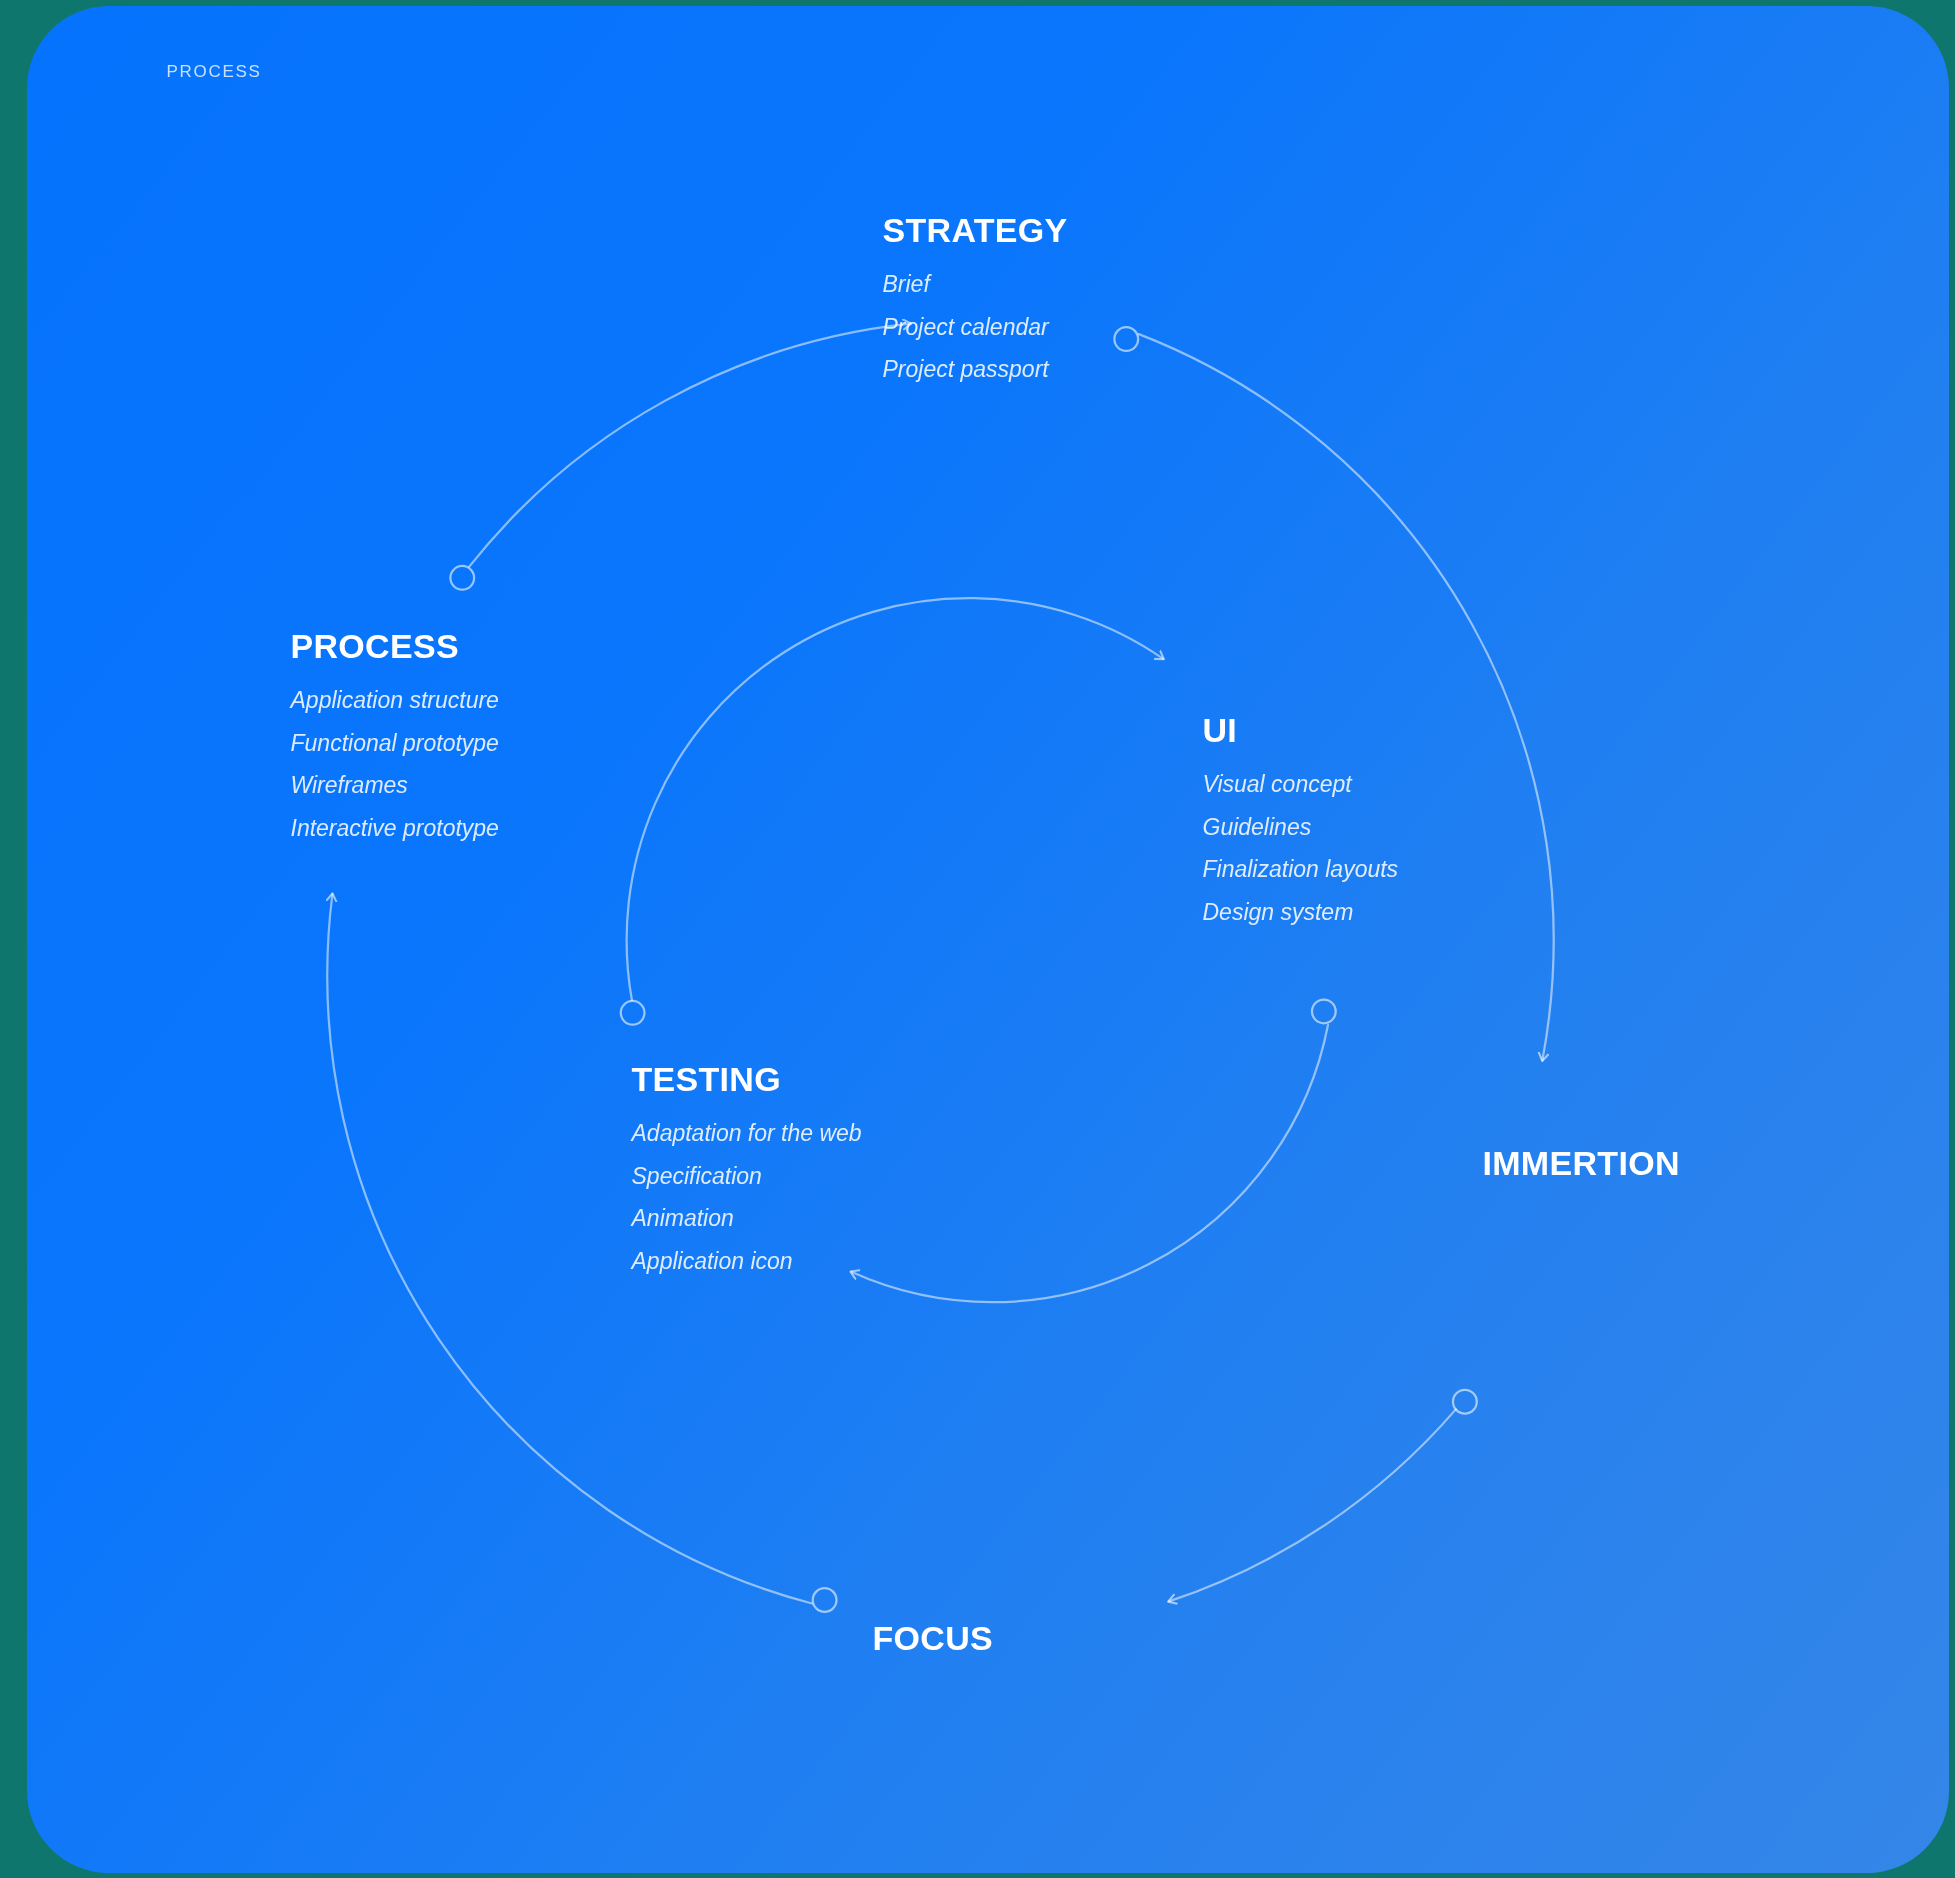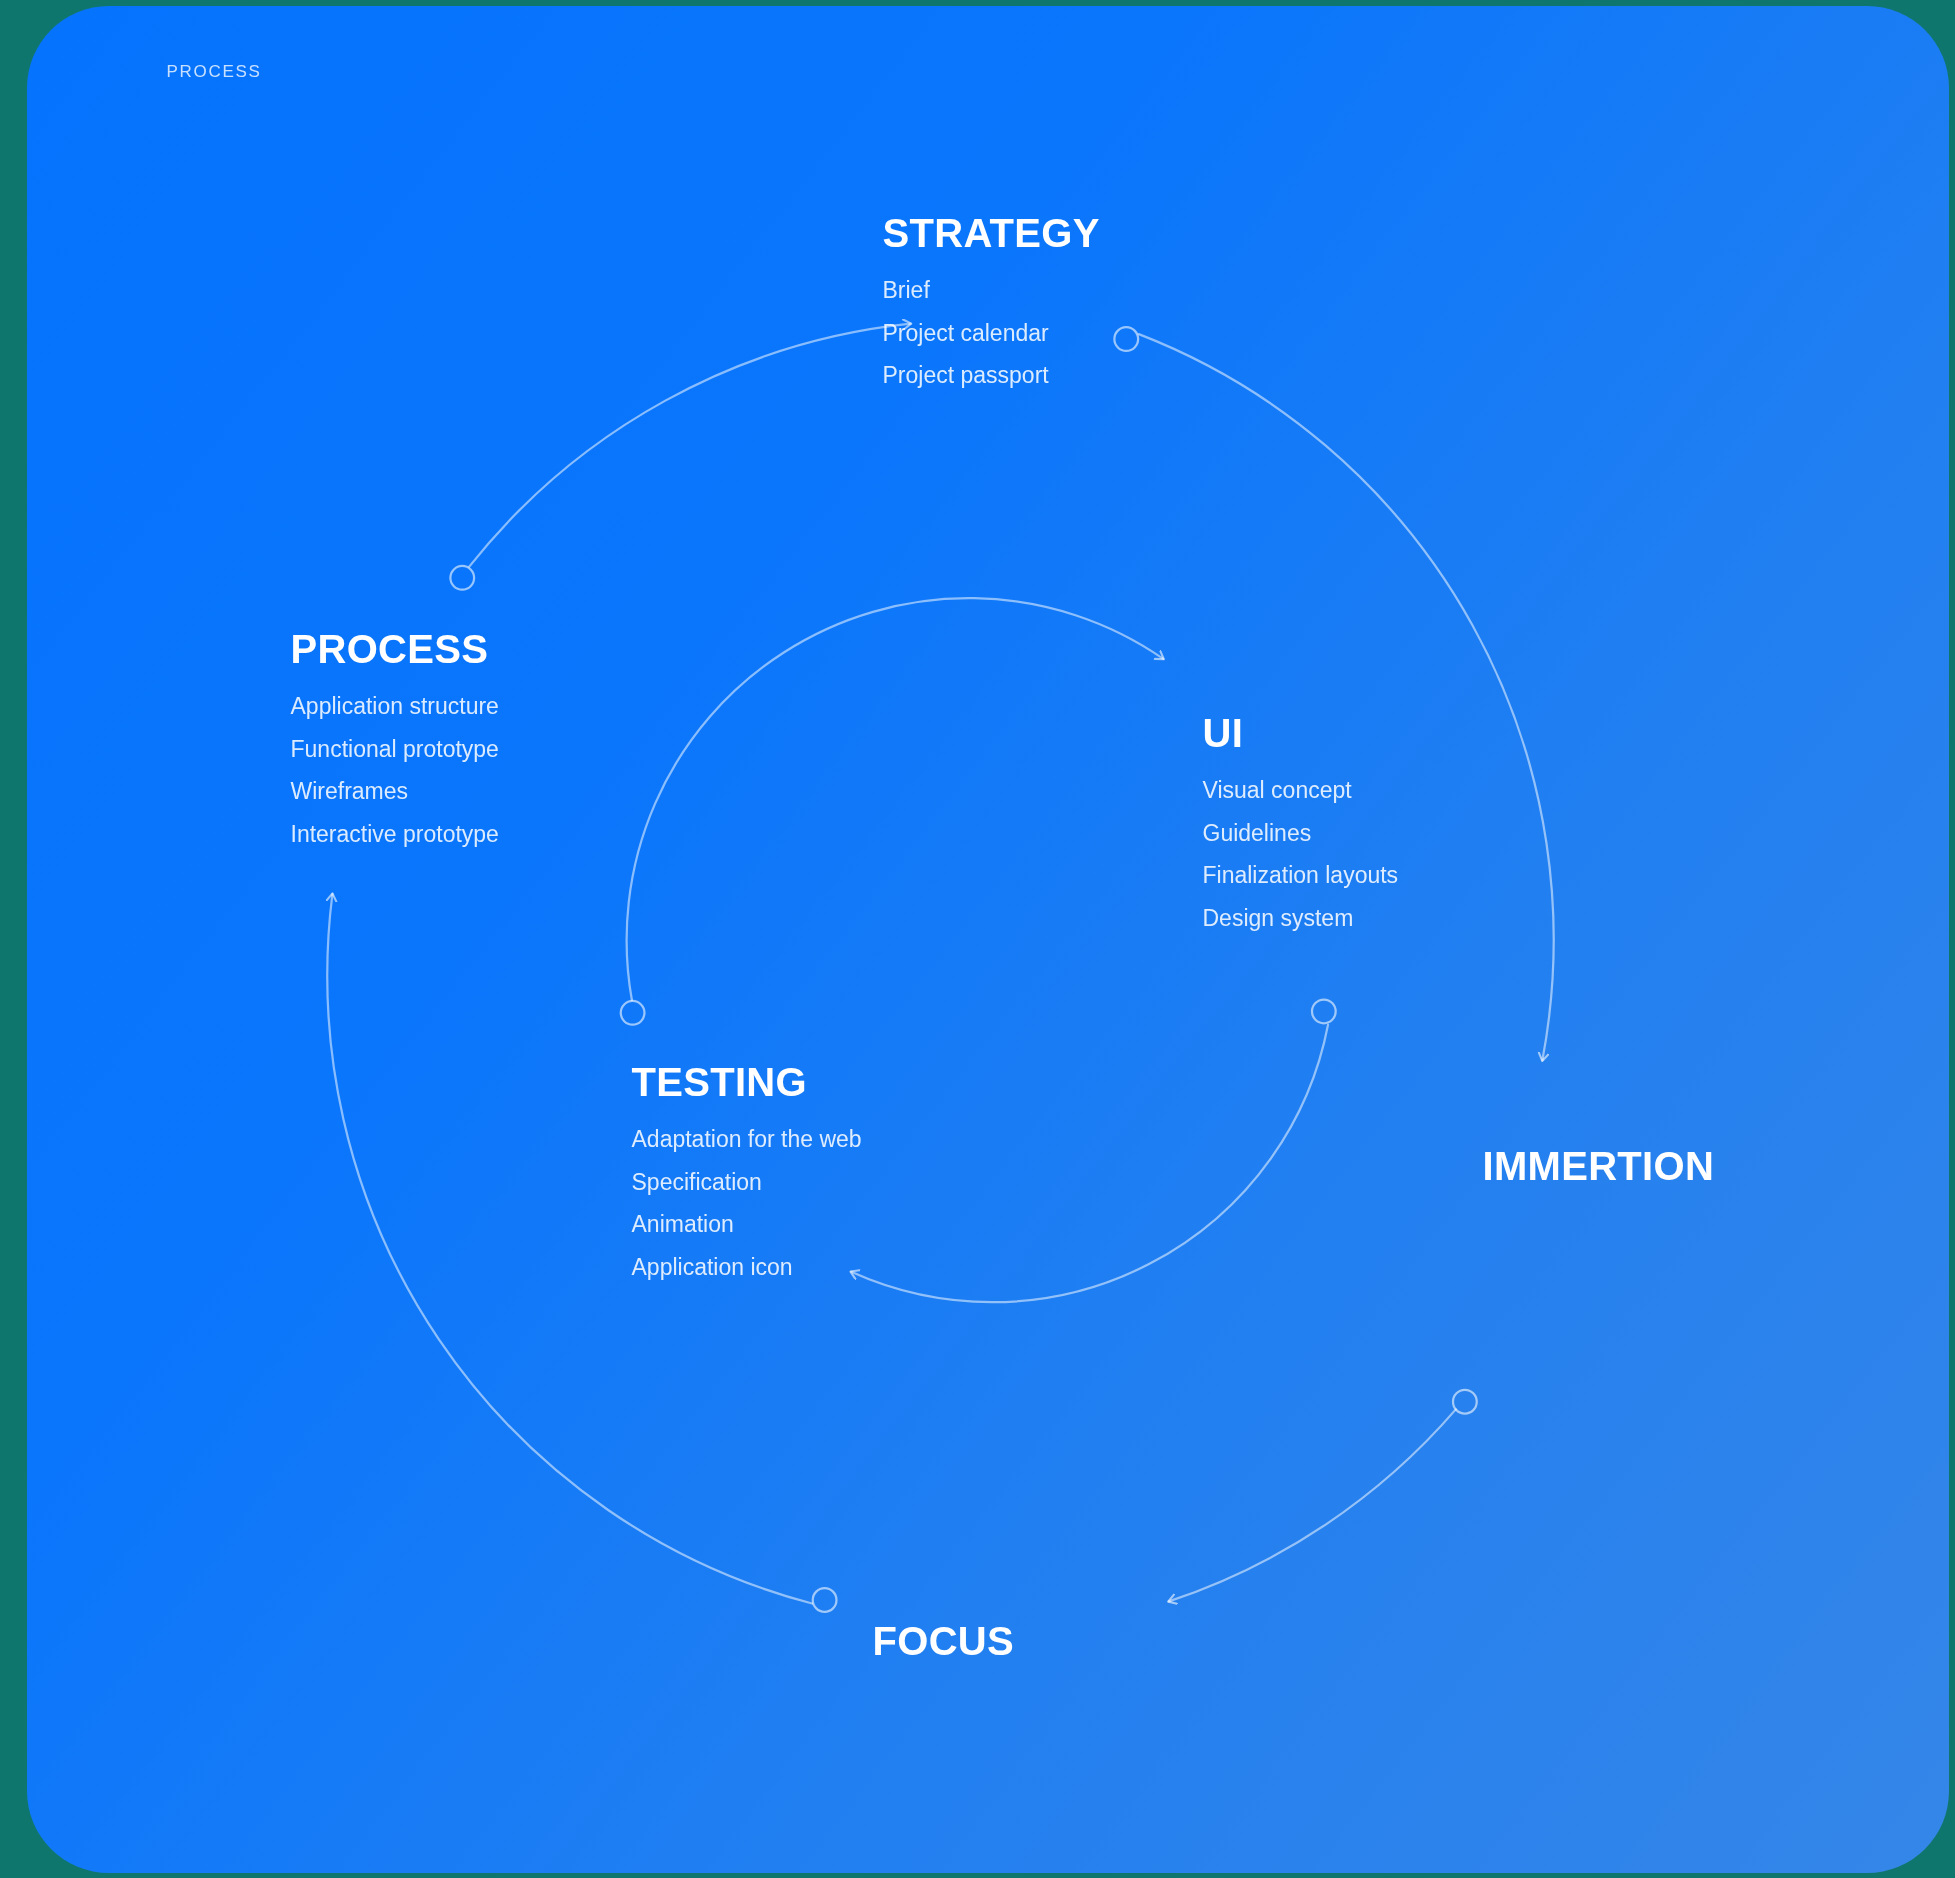--- a/index.html
+++ b/index.html
@@ -51,32 +51,33 @@
     color: rgba(255,255,255,0.78);
     font-weight: 400;
     white-space: nowrap;
   }
 
   .node {
     position: absolute;
     font-size: 0;
   }
   .node .head {
-    font-size: 40px;
+    font-size: 34px;
     font-weight: 700;
     color: #ffffff;
     letter-spacing: 0.3px;
     line-height: 1;
     white-space: nowrap;
     margin: 0 0 26.5px 0;
   }
   .node ul {
     list-style: none;
     margin: 0;
     padding: 0;
+    font-style: italic;
   }
   .node li {
     font-size: 23px;
     font-weight: 400;
     color: rgba(255,255,255,0.86);
     line-height: 1;
     white-space: nowrap;
     margin-bottom: 19.6px;
   }
   .node li:last-child { margin-bottom: 0; }

